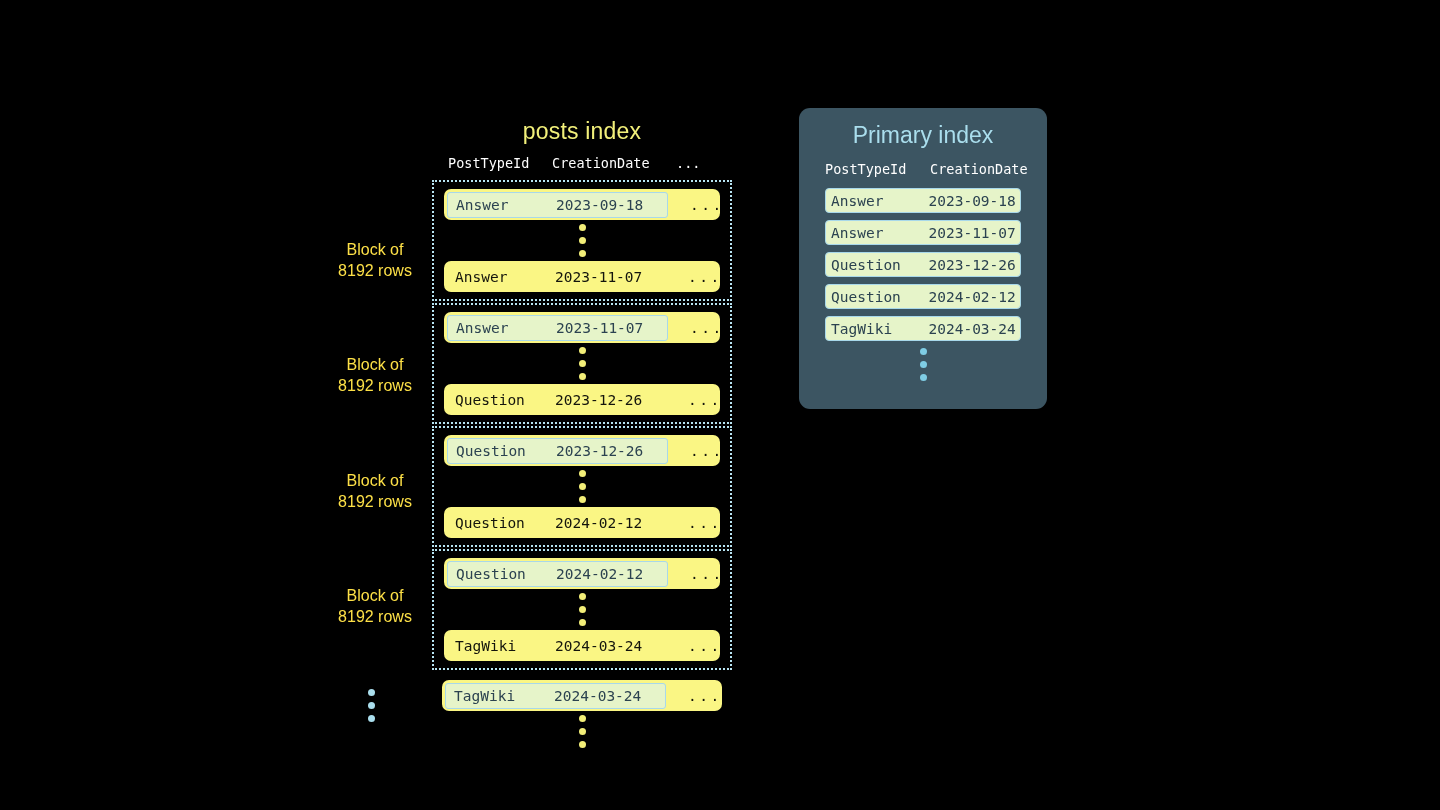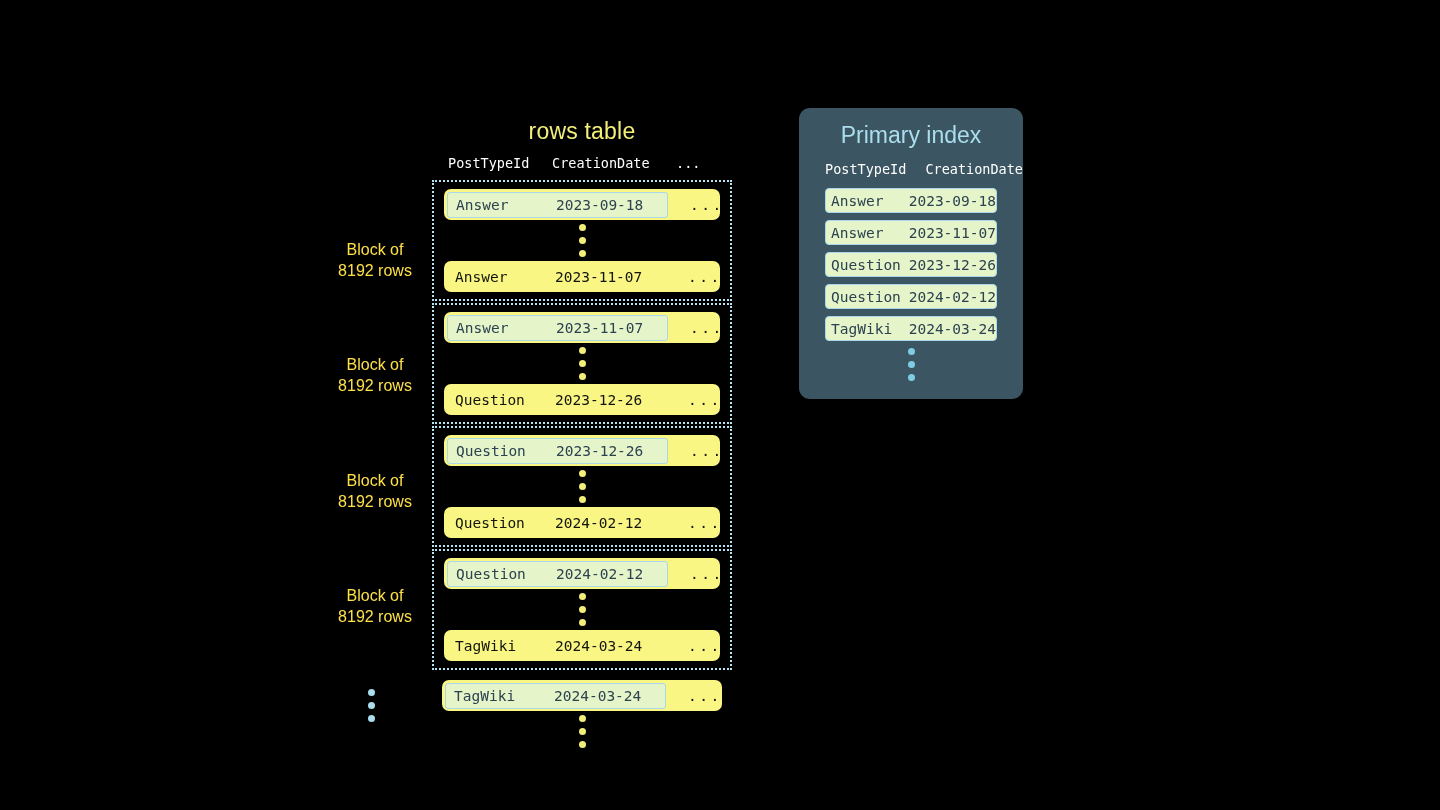--- a/index.html
+++ b/index.html
@@ -113,24 +113,24 @@
     position:absolute;
     left:368px;
     top:685px;
   }
 
   
   #primary-index{
     position:absolute;
     left:799px;
     top:108px;
-    width:224px;
+    width:248px;
     background:#3c5562;
     border-radius:11px;
-    padding:14px 0 18px 0;
+    padding:14px 0 28px 0;
     box-sizing:border-box;
   }
   .pi-title{
     color:#aadeed;
     font-size:23px;
     text-align:center;
     margin-bottom:12px;
     white-space:nowrap;
   }
   .pi-headers{
@@ -163,21 +163,21 @@
     margin-top:3px;
     display:flex;flex-direction:column;align-items:center;gap:6px;
   }
   .pi-dots i{display:block;width:7px;height:7px;border-radius:50%;background:#7fcde4;}
 </style>
 </head>
 <body>
 
 <div id="posts-table">
 
-  <div class="table-title">rows table</div>
+  <div class="table-title">posts index</div>
 
   <div class="col-headers">
     <span class="c-type">PostTypeId</span>
     <span class="c-date">CreationDate</span>
     <span class="c-dots">...</span>
   </div>
 
   <div class="blocks">
 
     <div class="block">

